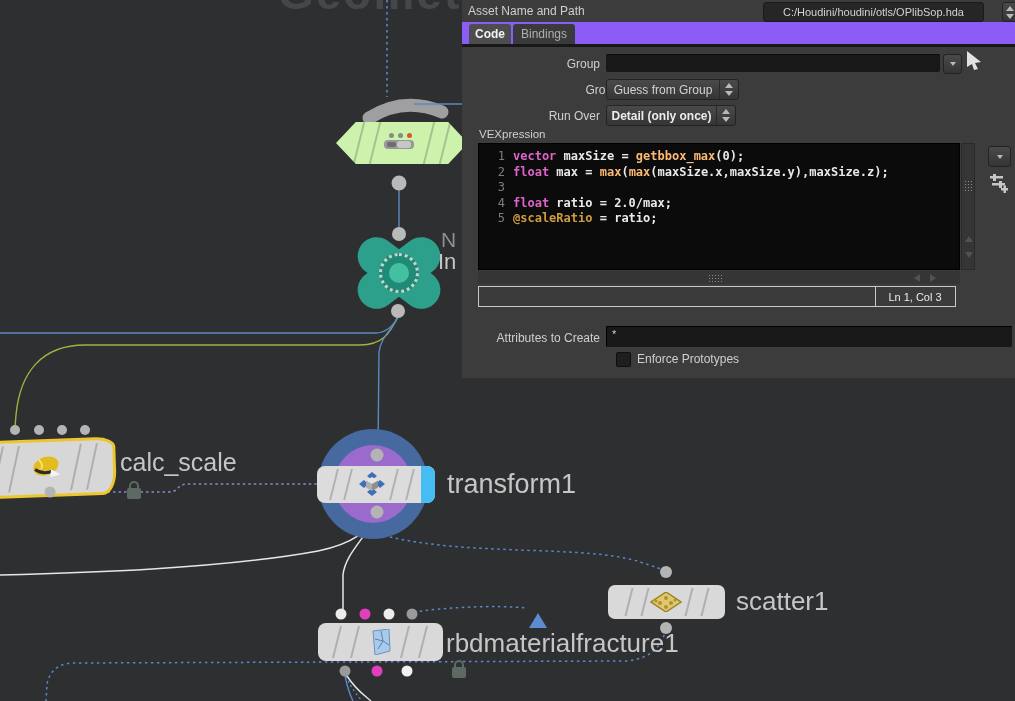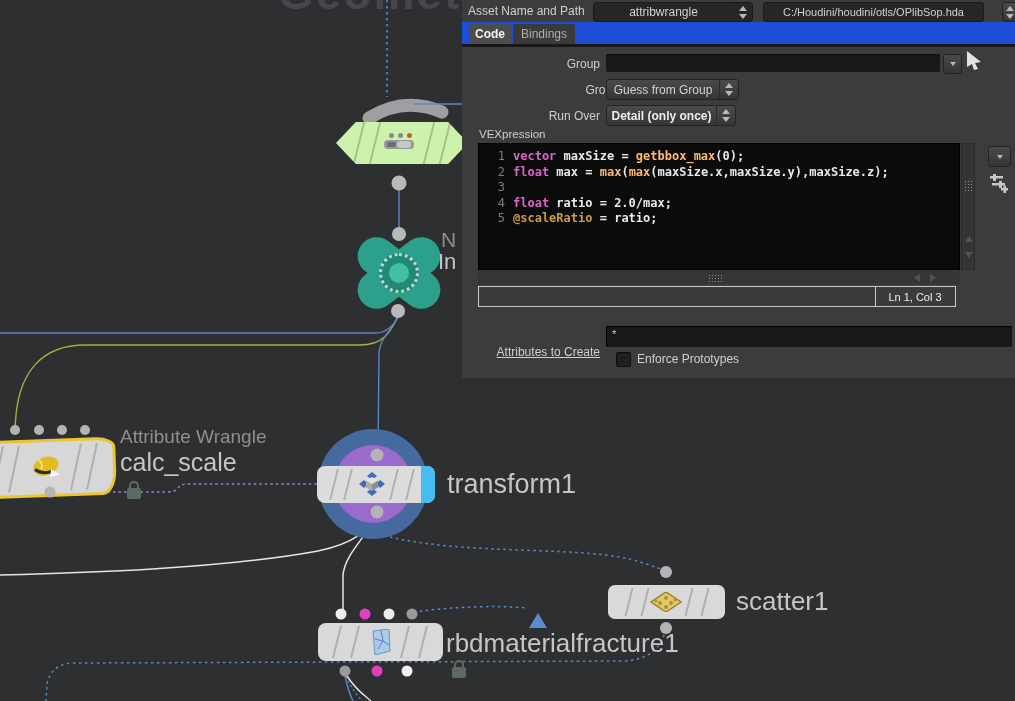--- a/index.html
+++ b/index.html
@@ -55,21 +55,21 @@
   .prow-label{position:absolute;text-align:right;width:138px;left:0;}
   .field{position:absolute;background:#181818;border-radius:2px;box-shadow:inset 0 1px 0 #0c0c0c;}
   .menubtn{position:absolute;background:linear-gradient(#4a4a4a,#353535);border:1px solid #232323;
     border-radius:3px;display:flex;align-items:center;color:#d2d2d2;}
   .menubtn .txt{flex:1;text-align:center;padding:0 4px;}
   .spin{display:flex;flex-direction:column;justify-content:center;align-items:center;gap:3px;
     padding:0 5px;border-left:1px solid #2a2a2a;height:100%;}
   .tri-up{width:0;height:0;border-left:4px solid transparent;border-right:4px solid transparent;border-bottom:5px solid #b9b9b9;}
   .tri-down{width:0;height:0;border-left:4px solid transparent;border-right:4px solid transparent;border-top:5px solid #b9b9b9;}
   .tri-down.sm{border-left-width:3.5px;border-right-width:3.5px;border-top-width:4.5px;}
-  #tabstrip{position:absolute;left:0;top:22px;width:100%;height:22px;background:#1d4ed8;}
+  #tabstrip{position:absolute;left:0;top:22px;width:100%;height:22px;background:#8b5cf6;}
   #tabdivider{position:absolute;left:0;top:44px;width:100%;height:3px;background:#181818;}
   .tab{position:absolute;top:2px;height:20px;border-radius:3px 3px 0 0;display:flex;align-items:center;justify-content:center;}
   #tab-code{left:7px;width:42px;background:#4d4d4d;color:#f2f2f2;font-weight:bold;}
   #tab-bindings{left:51px;width:62px;background:#3a3a3a;color:#aeaeae;}
   #editor{position:absolute;left:16px;top:143px;width:482px;height:127px;background:#0b0b0b;
     border:1px solid #000;box-sizing:border-box;padding-top:5px;
     font-family:"DejaVu Sans Mono",monospace;font-size:12px;font-weight:bold;overflow:hidden;}
   .vl{display:flex;height:15.5px;line-height:15.5px;}
   .vl .ln{width:26px;text-align:right;margin-right:8px;color:#7d7d7d;font-weight:normal;}
   .vl .lc{white-space:pre;color:#e9e9e9;}
@@ -222,39 +222,31 @@
 
     <div class="lock" style="left:127px;top:481px;">
       <span class="shackle"></span>
         <span class="body"></span>
     </div>
     <div class="lock" style="left:452px;top:660px;">
       <span class="shackle"></span>
         <span class="body"></span>
     </div>
 
-    <div class="nlabel type-label" style="left:120px;top:426px;">Attribute Wrangle</div>
     <div class="nlabel name-label" style="left:120px;top:448px;font-size:25px;">calc_scale</div>
     <div class="nlabel name-label" style="left:447px;top:469px;font-size:27px;">transform1</div>
     <div class="nlabel name-label" style="left:736px;top:586px;">scatter1</div>
     <div class="nlabel name-label" style="left:446px;top:628px;">rbdmaterialfracture1</div>
     <div class="hidden-label type-label" style="left:441px;top:228px;font-size:21px;">N</div>
     <div class="hidden-label name-label" style="left:438px;top:249px;font-size:22px;">In</div>
   </div>
 
   <div id="panel">
 
     <div style="position:absolute;left:6px;top:4px;">Asset Name and Path</div>
-    <div class="menubtn" style="left:131px;top:2px;width:158px;height:18px;background:#262626;border-color:#1a1a1a;">
-      <span class="txt">attribwrangle</span>
-      <span class="spin">
-          <span class="tri-up"></span>
-          <span class="tri-down"></span>
-        </span>
-    </div>
     <div class="menubtn" style="left:301px;top:2px;width:219px;height:18px;background:#262626;border-color:#1a1a1a;font-size:11px;">
       <span class="txt">C:/Houdini/houdini/otls/OPlibSop.hda</span>
     </div>
     <div class="menubtn" style="left:540px;top:2px;width:14px;height:18px;">
       <span class="spin" style="border:none;padding:0 3px;">
           <span class="tri-up"></span>
           <span class="tri-down"></span>
         </span>
     </div>
 
@@ -337,21 +329,21 @@
       <div class="dotgrid" style="position:absolute;left:230px;top:3px;width:14px;height:8px;"></div>
       <div class="scroll-arrow" style="left:436px;top:3px;border-top:4px solid transparent;border-bottom:4px solid transparent;border-right:6px solid #6a6a6a;"></div>
       <div class="scroll-arrow" style="left:452px;top:3px;border-top:4px solid transparent;border-bottom:4px solid transparent;border-left:6px solid #6a6a6a;"></div>
     </div>
 
     <div id="statusbox">
       <div id="statusdiv"></div>
       <div id="statustxt">Ln 1, Col 3</div>
     </div>
 
-    <div class="prow-label" style="top:345px;text-decoration:underline;">Attributes to Create</div>
+    <div class="prow-label" style="top:331px;">Attributes to Create</div>
     <div class="field codefield-hl" style="left:144px;top:326px;width:406px;height:21px;font-size:11px;color:#cfcfcf;padding:2px 6px;box-sizing:border-box;">
       <span>*</span>
     </div>
 
     <div id="checkbox"></div>
     <div style="position:absolute;left:175px;top:352px;">Enforce Prototypes</div>
   </div>
 </div>
 
 </body></html>

